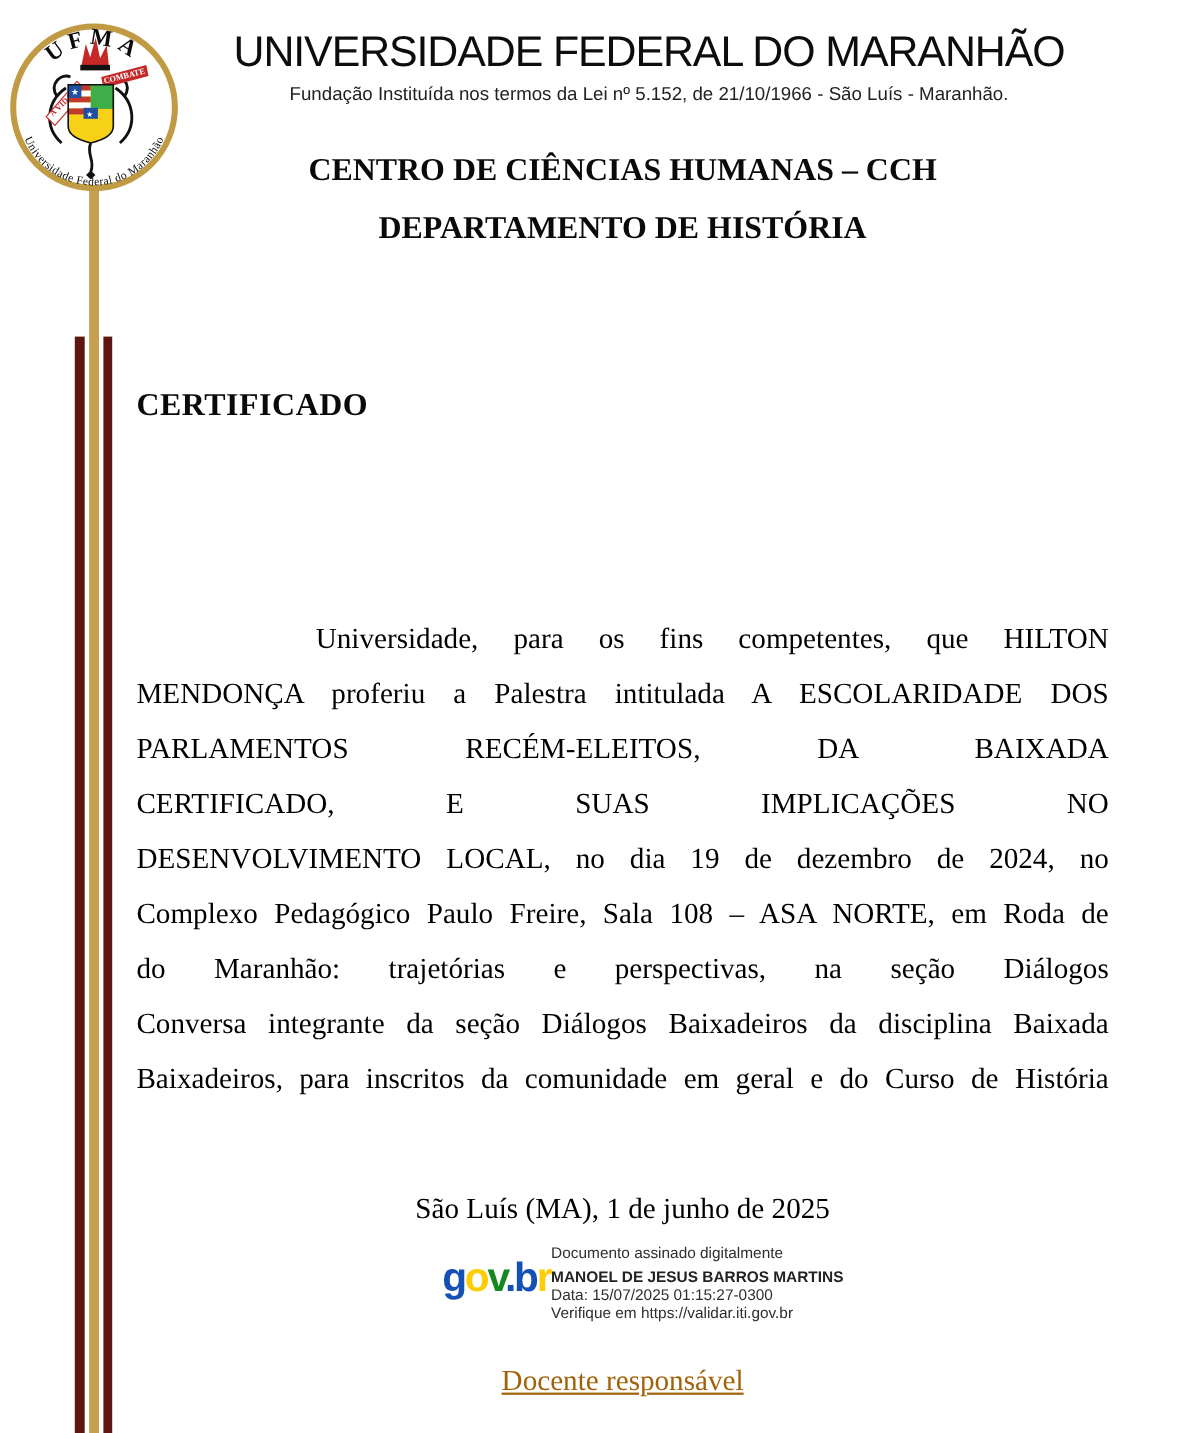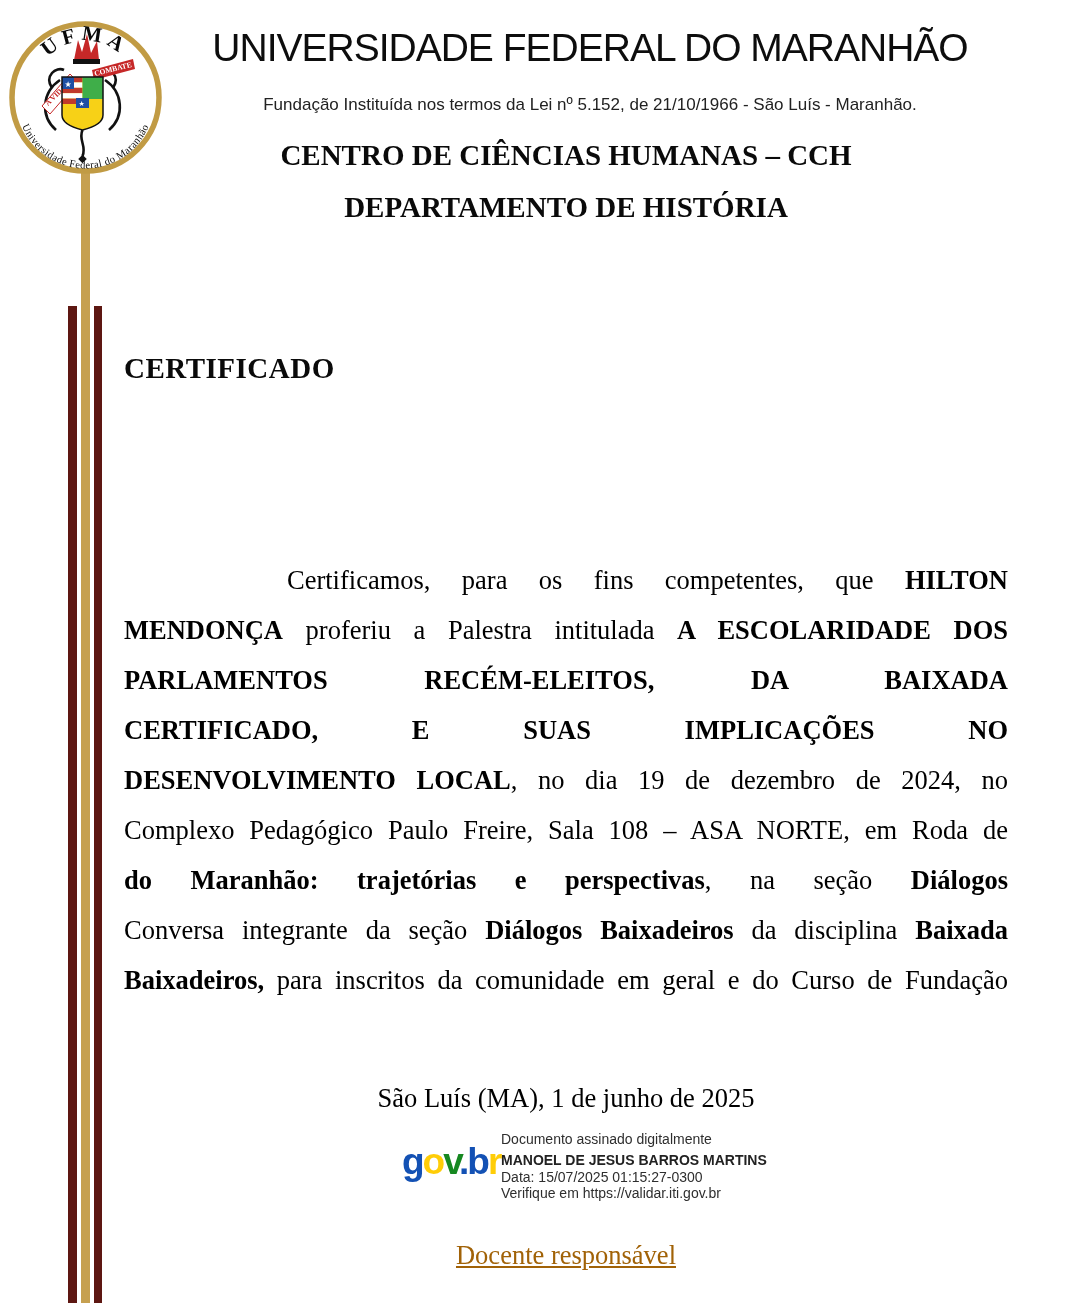--- a/index.html
+++ b/index.html
@@ -19,21 +19,21 @@
   .stripe{position:absolute;bottom:0;}
   .stripe.gold{left:81px;top:170px;width:9px;background:var(--gold);}
   .stripe.maroon-l{left:68px;top:306px;width:9px;background:var(--maroon);}
   .stripe.maroon-r{left:94px;top:306px;width:8px;background:var(--maroon);}
   .uni-title{
     position:absolute;left:103px;top:26px;width:974px;text-align:center;
     font-family:"Liberation Sans", sans-serif;font-size:39px;letter-spacing:-1px;
     color:#0d0d0d;white-space:nowrap;
   }
   .uni-sub{
-    position:absolute;left:103px;top:95px;width:974px;text-align:center;
+    position:absolute;left:103px;top:76px;width:974px;text-align:center;
     font-family:"Liberation Sans", sans-serif;font-size:17px;color:#222;
     white-space:nowrap;
   }
   .dept-line{
     position:absolute;left:124px;width:884px;text-align:center;
     font-weight:bold;font-size:29px;color:#0a0a0a;white-space:nowrap;
   }
   .centro{top:139px;}
   .departamento{top:191px;}
 
@@ -42,21 +42,21 @@
     font-weight:bold;font-size:29px;letter-spacing:.5px;color:#0a0a0a;
   }
 
   
   .body-text{
     position:absolute;left:124px;top:555px;width:884px;
     font-size:26.5px;line-height:50px;color:#000;
   }
   .body-line{text-align:justify;text-align-last:justify;white-space:nowrap;}
   .body-line.noj{text-align:left;text-align-last:left;}
-  .body-line .b{font-weight:bold;}
+  .body-line .b{font-weight:normal;}
   .body-line .indent{display:inline-block;width:163px;}
 
   .date-line{
     position:absolute;left:124px;top:1073px;width:884px;line-height:50px;
     text-align:center;font-size:26.5px;color:#000;
   }
   .footer-role{
     position:absolute;left:124px;top:1230px;width:884px;line-height:50px;
     text-align:center;font-size:26.5px;color:#a16207;text-decoration:underline;
   }
@@ -140,29 +140,29 @@
 </svg>
 
 <div class="uni-title">UNIVERSIDADE FEDERAL DO MARANHÃO</div>
 <div class="uni-sub">Fundação Instituída nos termos da Lei nº 5.152, de 21/10/1966 - São Luís - Maranhão.</div>
 <div class="dept-line centro">CENTRO DE CIÊNCIAS HUMANAS – CCH</div>
 <div class="dept-line departamento">DEPARTAMENTO DE HISTÓRIA</div>
 
 <div class="cert-title">CERTIFICADO</div>
 
 <div class="body-text" id="bodyLines">
-    <div class="body-line"><span class="indent"></span><span>Certificamos, para os fins competentes, que </span><span class="b">HILTON</span></div>
+    <div class="body-line"><span class="indent"></span><span>Universidade, para os fins competentes, que </span><span class="b">HILTON</span></div>
     <div class="body-line"><span class="b">MENDONÇA</span><span> proferiu a Palestra intitulada </span><span class="b">A ESCOLARIDADE DOS</span></div>
     <div class="body-line"><span class="b">PARLAMENTOS RECÉM-ELEITOS, DA BAIXADA</span></div>
     <div class="body-line"><span class="b">CERTIFICADO, E SUAS IMPLICAÇÕES NO</span></div>
     <div class="body-line"><span class="b">DESENVOLVIMENTO LOCAL</span><span>, no dia 19 de dezembro de 2024, no</span></div>
     <div class="body-line"><span>Complexo Pedagógico Paulo Freire, Sala 108 – ASA NORTE, em Roda de</span></div>
     <div class="body-line"><span class="b">do Maranhão: trajetórias e perspectivas</span><span>, na seção </span><span class="b">Diálogos</span></div>
     <div class="body-line"><span>Conversa integrante da seção </span><span class="b">Diálogos Baixadeiros</span><span> da disciplina </span><span class="b">Baixada</span></div>
-    <div class="body-line"><span class="b">Baixadeiros,</span><span> para inscritos da comunidade em geral e do Curso de Fundação</span></div>
+    <div class="body-line"><span class="b">Baixadeiros,</span><span> para inscritos da comunidade em geral e do Curso de História</span></div>
   </div>
 
 <div class="date-line">São Luís (MA), 1 de junho de 2025</div>
 
 <div class="govbr" id="govbr"><span style="color: rgb(19, 81, 180);">g</span><span style="color: rgb(255, 205, 7);">o</span><span style="color: rgb(22, 136, 33);">v</span><span style="color: rgb(19, 81, 180);">.</span><span style="color: rgb(19, 81, 180);">b</span><span style="color: rgb(255, 205, 7);">r</span></div>
 <div class="sig-small sig-doc">Documento assinado digitalmente</div>
 <div class="sig-small sig-name">MANOEL DE JESUS BARROS MARTINS</div>
 <div class="sig-small sig-date">Data: 15/07/2025 01:15:27-0300</div>
 <div class="sig-small sig-verify">Verifique em https://validar.iti.gov.br</div>
 

